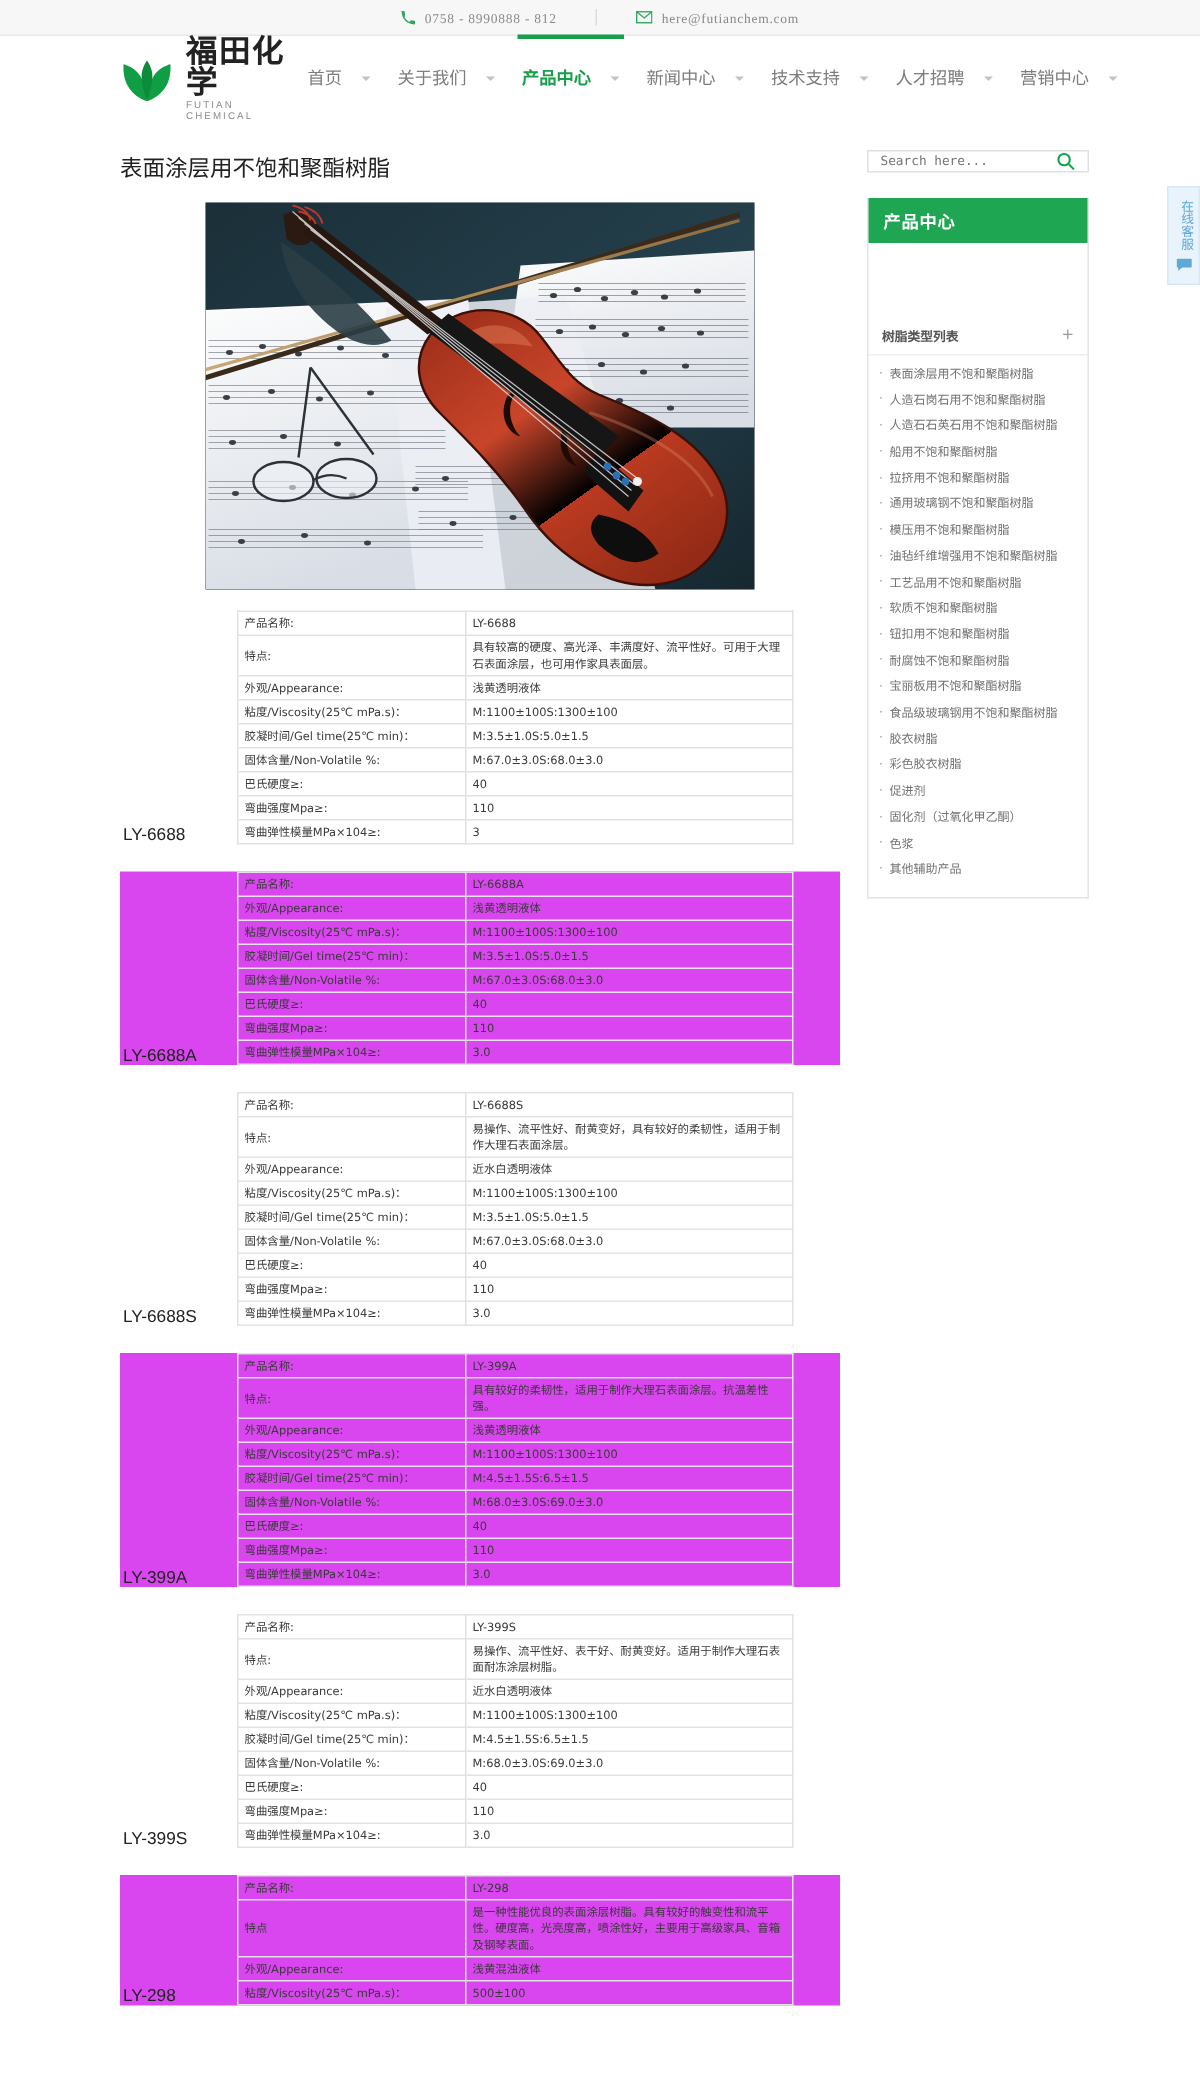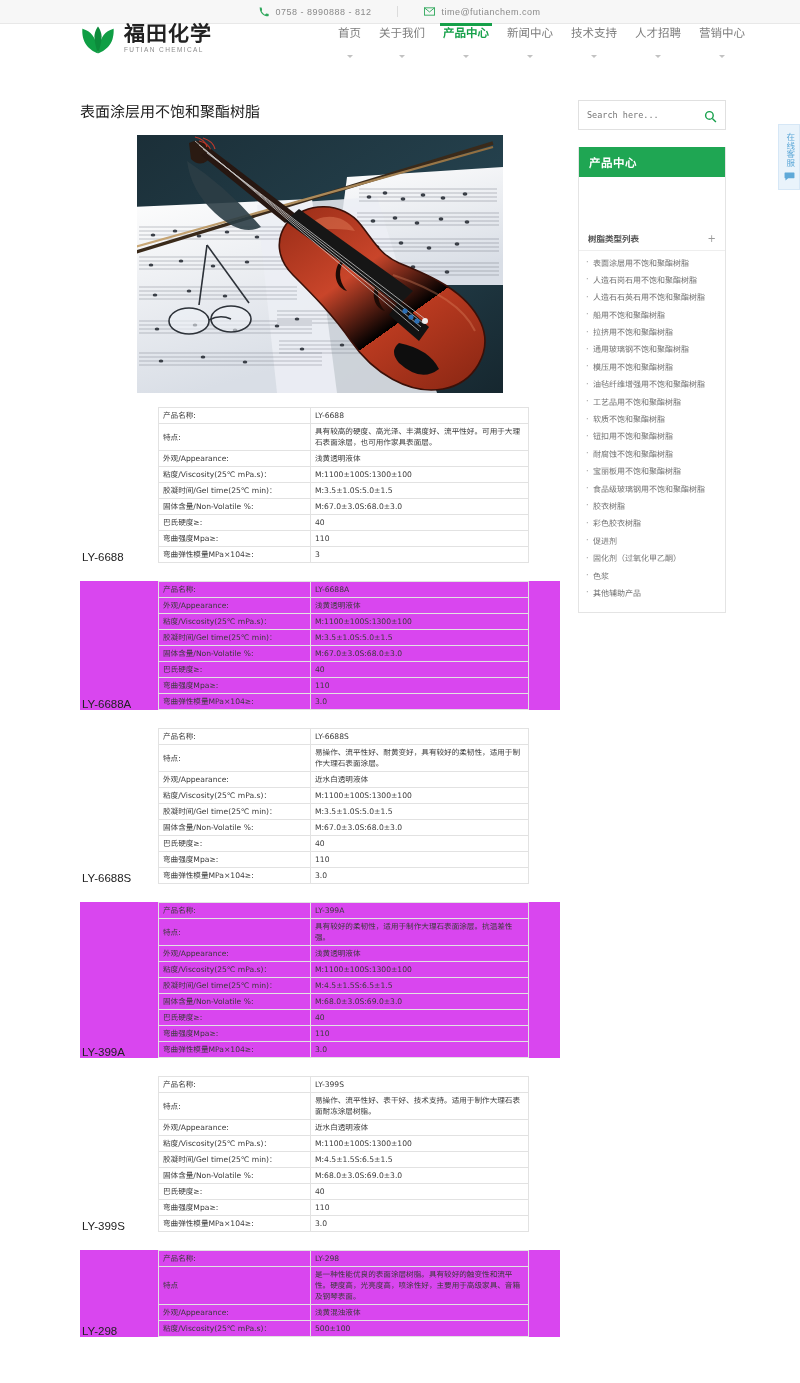--- a/index.html
+++ b/index.html
@@ -18,21 +18,21 @@
     background: #f7f7f7;
     border-bottom: 1px solid #e8e8e8;
     display: flex;
     align-items: center;
     justify-content: center;
     gap: 26px;
     font-size: 9px;
     color: #8a8a8a;
     letter-spacing: .5px;
   }
-  .topbar .ct { display: flex; align-items: center; gap: 6px; }
+  .topbar .ct { display: flex; align-items: center; gap: 6px; font-family: Liberation Serif, serif; }
   .topbar .divider { width: 1px; height: 11px; background: #dcdcdc; }
   .ico-svg { display: block; }
 
   
   .header {
     height: 54px;
     background: #ffffff;
     display: flex;
     align-items: flex-start;
     position: relative;
@@ -69,21 +69,20 @@
     position: relative;
     height: 54px;
     display: flex;
     align-items: center;
     gap: 13px;
     padding: 0 9px;
     font-size: 11.5px;
     color: #7d7d7d;
     cursor: pointer;
     white-space: nowrap;
-    flex-direction: column;
   }
   .nav-item.active { color: #15a049; font-weight: bold; }
   .nav-item.active::after {
     content: "";
     position: absolute;
     left: 6px; right: 6px; top: -1px;
     height: 3px;
     background: #15a049;
   }
   .caret {
@@ -204,21 +203,21 @@
     color: #3a3a3a;
     vertical-align: middle;
     font-family: "DejaVu Sans", "Liberation Sans", sans-serif;
     word-break: break-word;
   }
   .product td.k { width: 152px; }
   .product td.v { width: 218px; }
 
   
   .searchbox {
-    height: 30px;
+    height: 15px;
     border: 1px solid #e0e0e0;
     background: #fff;
     display: flex;
     align-items: center;
     padding: 0 8px;
     margin-bottom: 17px;
   }
   .searchbox input {
     border: 0;
     outline: 0;
@@ -308,21 +307,21 @@
       <span>0758 - 8990888 - 812</span>
     </div>
     <div class="divider"></div>
     <div class="ct">
       <span>
         <svg class="ico-svg" width="11" height="9" viewBox="0 0 24 18" fill="none" stroke="#2fa85c" stroke-width="2">
           <rect x="1" y="1" width="22" height="16"></rect>
           <path d="M1 1l11 9 11-9"></path>
         </svg>
       </span>
-      <span>time@futianchem.com</span>
+      <span>here@futianchem.com</span>
     </div>
   </div>
 
   <div class="header">
     <div class="logo-wrap">
       <span>
         <svg class="logo-mark" viewBox="0 0 60 50">
           <path d="M30 49C30 49 12 44 6 26 3 17 4 8 4 8s13 3 19 14c5 9 7 27 7 27z" fill="#0f9e44"></path>
           <path d="M30 49c0 0 18-5 24-23 3-9 2-18 2-18s-13 3-19 14c-5 9-7 27-7 27z" fill="#0f9e44"></path>
           <path d="M30 49c0 0-6-16-6-28 0-9 6-17 6-17s6 8 6 17c0 12-6 28-6 28z" fill="#0c8b3b"></path>
@@ -701,21 +700,21 @@
           <div class="product">
             <div class="code">LY-399S</div>
             <table>
               <tbody>
                 <tr>
                   <td class="k">产品名称:</td>
                   <td class="v">LY-399S</td>
                 </tr>
                 <tr>
                   <td class="k">特点:</td>
-                  <td class="v">易操作、流平性好、表干好、技术支持。适用于制作大理石表面耐冻涂层树脂。</td>
+                  <td class="v">易操作、流平性好、表干好、耐黄变好。适用于制作大理石表面耐冻涂层树脂。</td>
                 </tr>
                 <tr>
                   <td class="k">外观/Appearance:</td>
                   <td class="v">近水白透明液体</td>
                 </tr>
                 <tr>
                   <td class="k">粘度/Viscosity(25℃ mPa.s)：</td>
                   <td class="v">M:1100±100S:1300±100</td>
                 </tr>
                 <tr>

